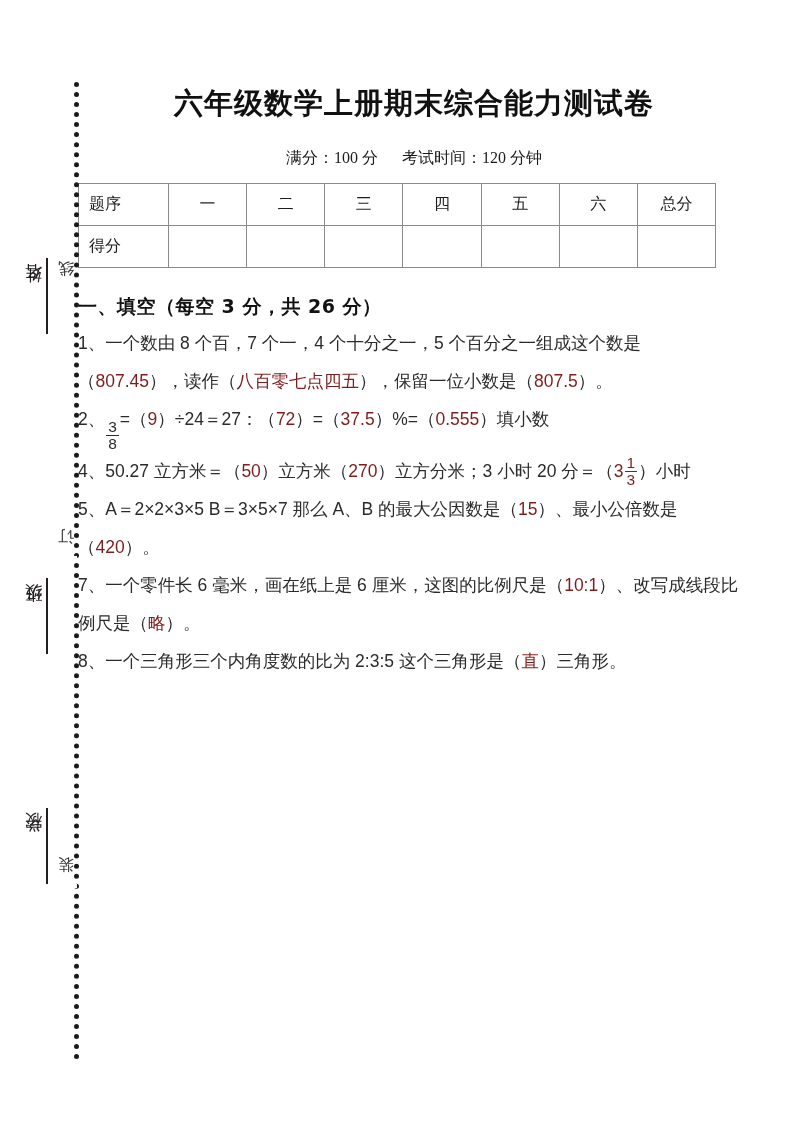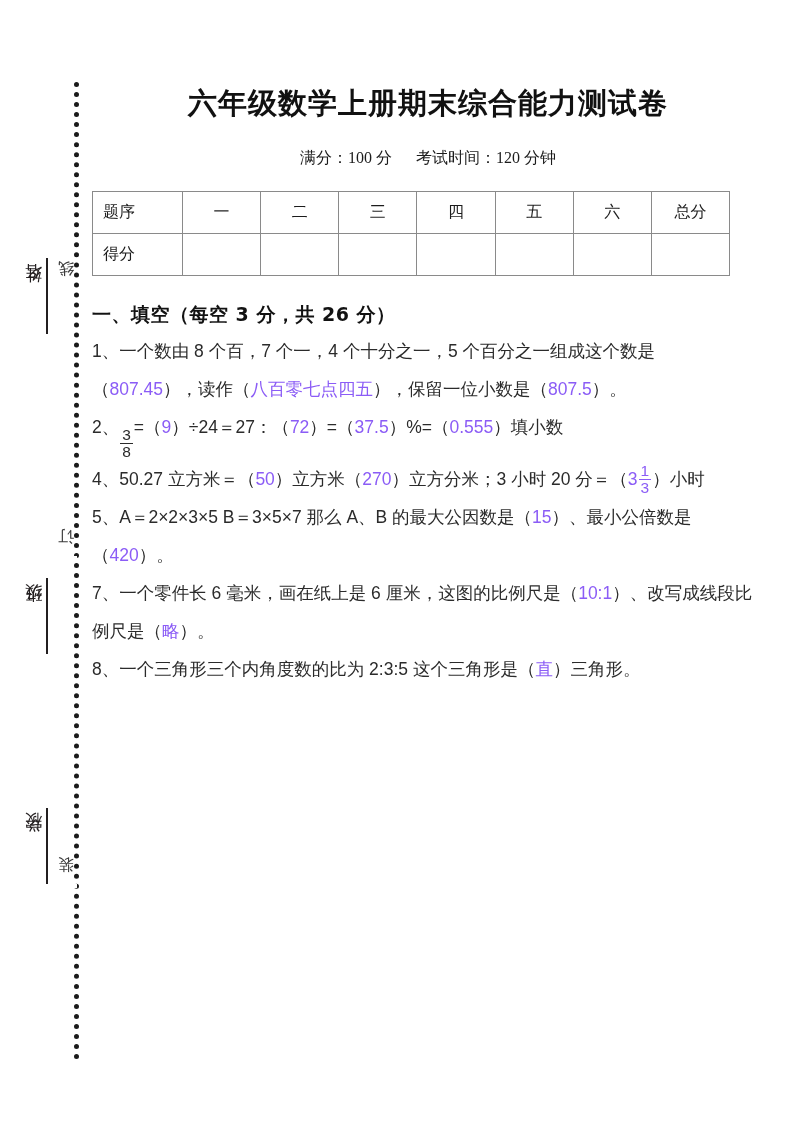--- a/index.html
+++ b/index.html
@@ -54,21 +54,21 @@
     top: 82px;
     width: 0;
     height: 978px;
     border-left: 5px dotted #1a1a1a;
     z-index: 2;
   }
 
   
   #page-body {
     position: absolute;
-    left: 92px;
+    left: 78px;
     top: 0;
     width: 700px;
   }
 
   #exam-title {
     text-align: center;
     font-family: "DejaVu Sans", sans-serif;
     font-weight: bold;
     font-size: 29px;
     letter-spacing: 1px;
@@ -79,21 +79,21 @@
     text-align: center;
     font-family: "Liberation Serif", "DejaVu Serif", serif;
     font-size: 16px;
     margin: 24px 28px 0 0;
     color: #1c1c1c;
   }
   #exam-subtitle .gap { display: inline-block; width: 24px; }
 
   
   #score-table {
-    margin-top: 22px;
+    margin-top: 14px;
     border-collapse: collapse;
     width: 638px;
     table-layout: fixed;
     font-family: "Liberation Serif", "DejaVu Serif", serif;
   }
   #score-table td {
     border: 1px solid #8a8a8a;
     height: 39px;
     font-size: 16px;
     text-align: center;
@@ -118,21 +118,21 @@
 
   
   .question {
     font-size: 17.5px;
     line-height: 38px;
     color: #2b2b2b;
     margin: 0;
     padding: 0;
     width: 668px;
   }
-  .ans { color: #8b5cf6; }
+  .ans { color: #7f1d1d; }
   .frac {
     display: inline-flex;
     flex-direction: column;
     align-items: center;
     justify-content: center;
     vertical-align: -0.48em;
     line-height: 1.02;
     font-size: 15.5px;
     margin: 0 1px;
   }

